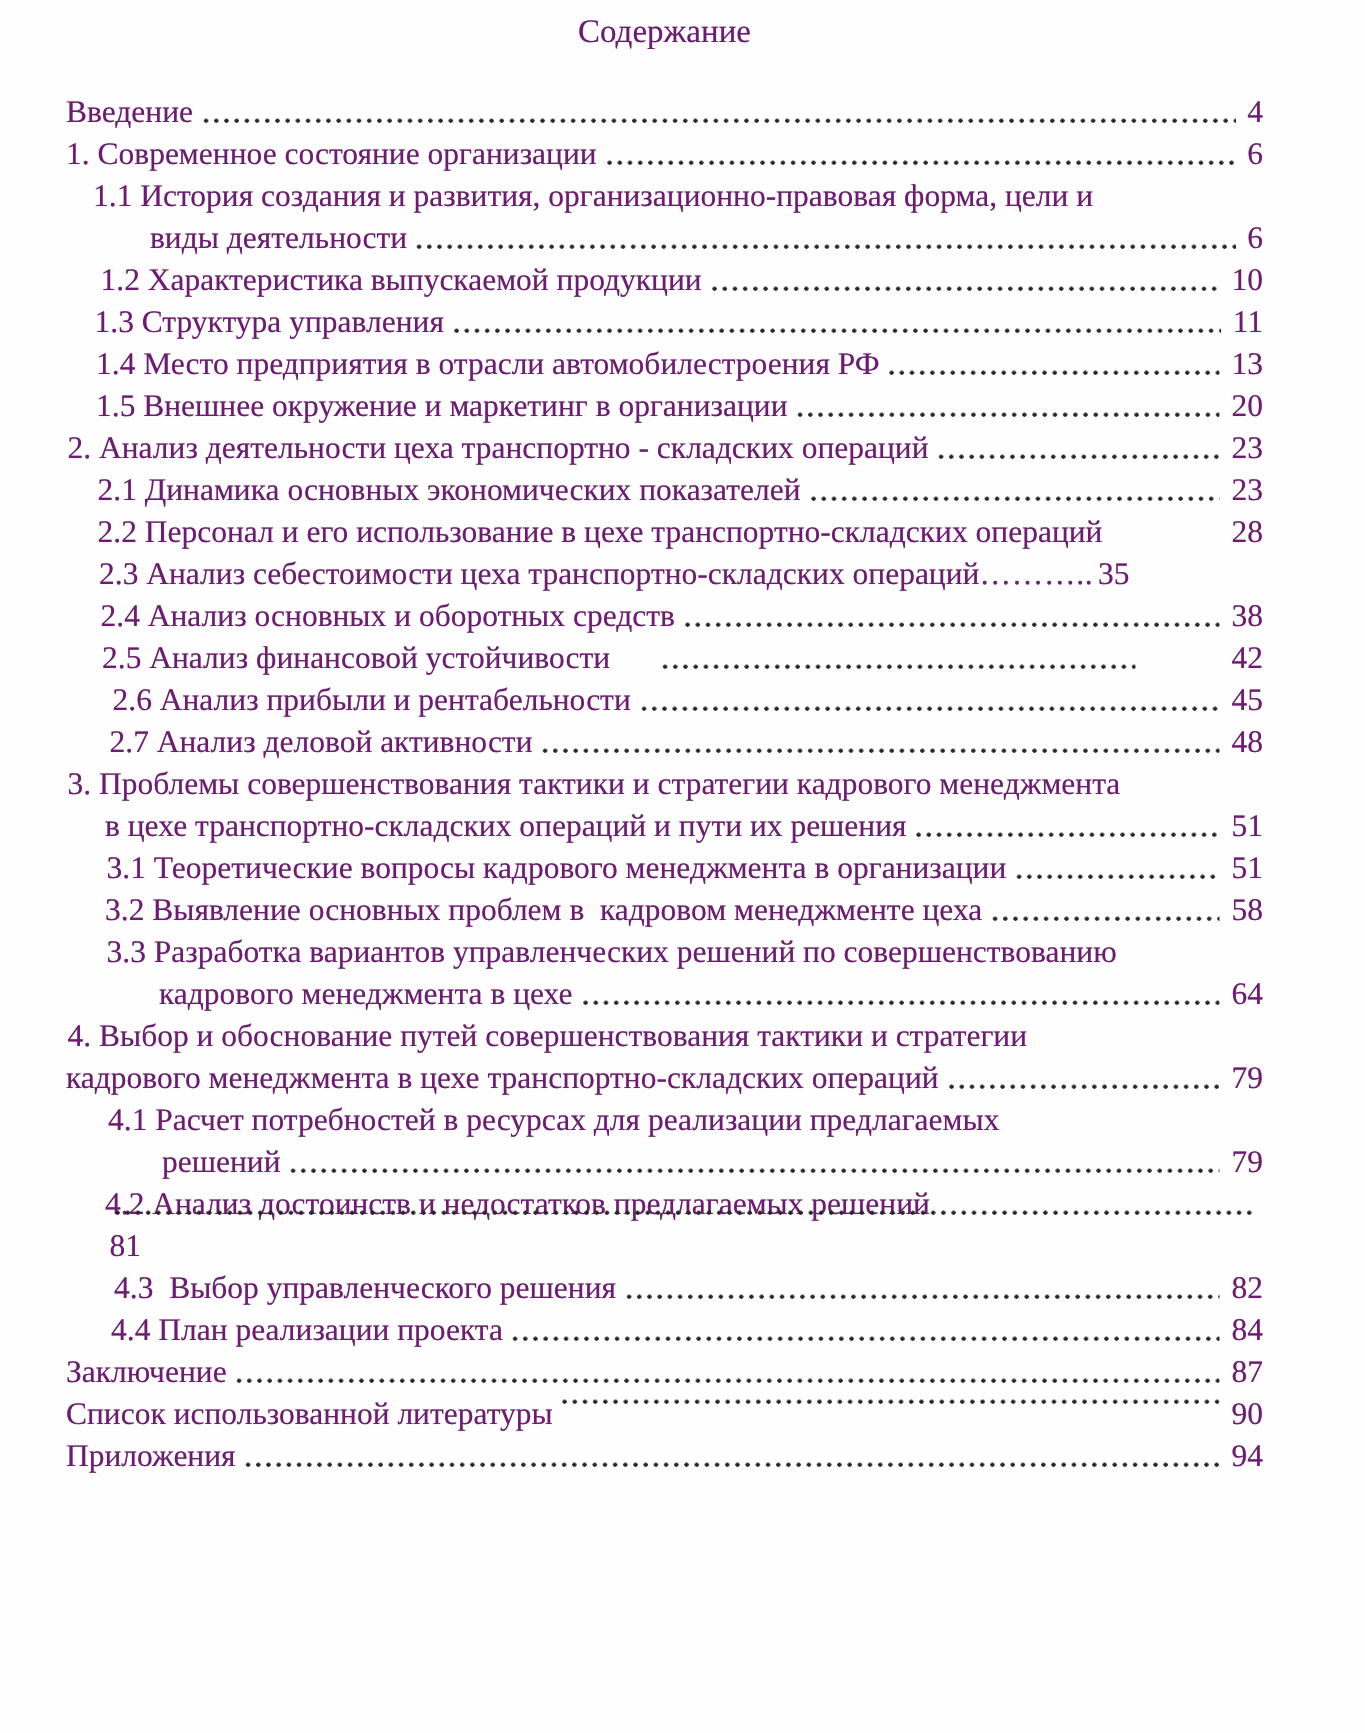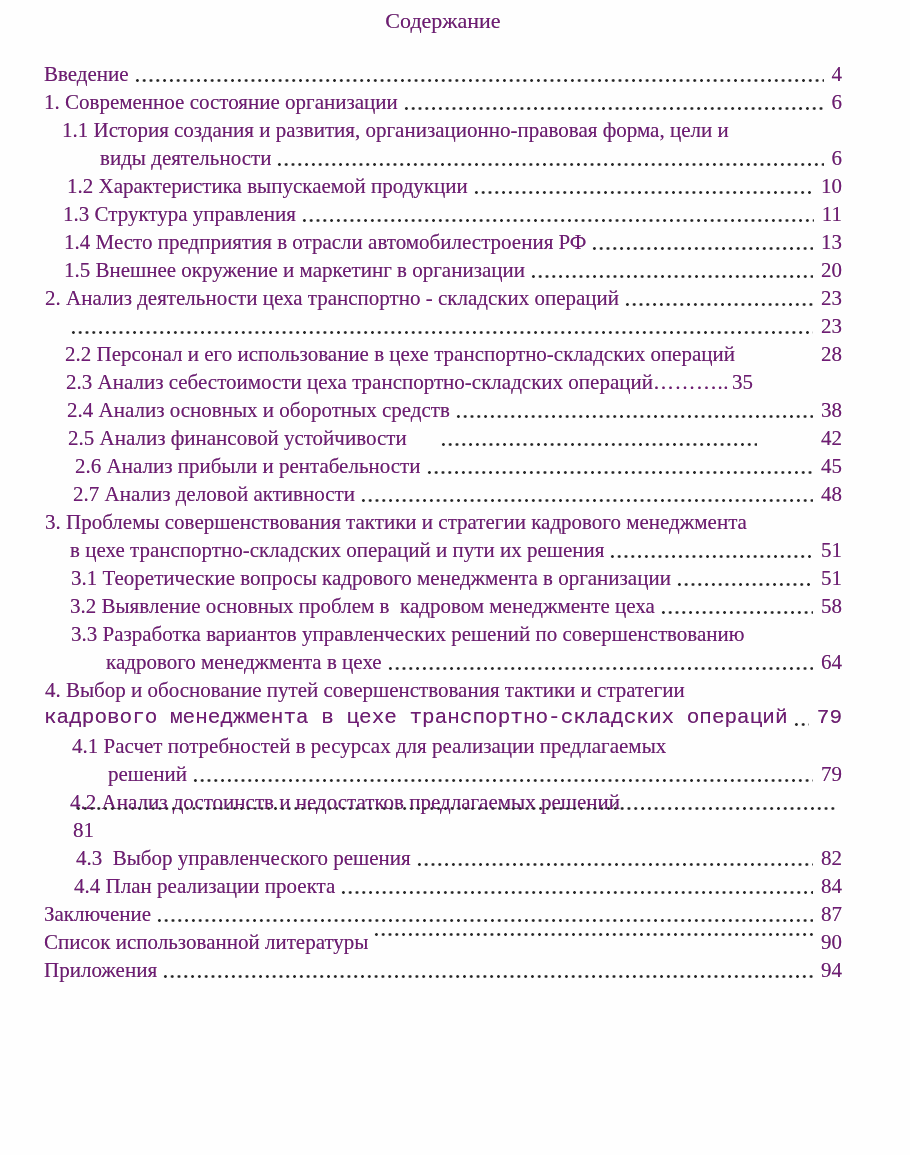--- a/index.html
+++ b/index.html
@@ -124,20 +124,21 @@
     <span class="toc-manual-dots"></span>
     <span class="toc-page">20</span>
   </div>
         <div class="toc-row" style="padding-left: 1px;">
     <span class="toc-label">2. Анализ деятельности цеха транспортно - складских операций</span>
     <span class="toc-leader"></span>
     <span class="toc-manual-dots"></span>
     <span class="toc-page">23</span>
   </div>
         <div class="toc-row" style="padding-left: 21px;">
+    <span class="toc-label">2.1 Динамика основных экономических показателей</span>
     <span class="toc-leader"></span>
     <span class="toc-manual-dots"></span>
     <span class="toc-page">23</span>
   </div>
         <div class="toc-row no-lead" style="padding-left: 21px;">
     <span class="toc-label">2.2 Персонал и его использование в цехе транспортно-складских операций</span>
     <span class="toc-leader"></span>
     <span class="toc-manual-dots"></span>
     <span class="toc-page">28</span>
   </div>
@@ -206,21 +207,21 @@
     <span class="toc-leader"></span>
     <span class="toc-manual-dots"></span>
     <span class="toc-page">64</span>
   </div>
         <div class="toc-row no-lead" style="padding-left: 1px;">
     <span class="toc-label">4. Выбор и обоснование путей совершенствования тактики и стратегии</span>
     <span class="toc-leader"></span>
     <span class="toc-manual-dots"></span>
     <span class="toc-page"></span>
   </div>
-        <div class="toc-row" style="padding-left: 0px; font-family: Liberation Mono, monospace;">
+        <div class="toc-row" style="padding-left: 0px;">
     <span class="toc-label">кадрового менеджмента в цехе транспортно-складских операций</span>
     <span class="toc-leader"></span>
     <span class="toc-manual-dots"></span>
     <span class="toc-page">79</span>
   </div>
         <div class="toc-row no-lead" style="padding-left: 28px;">
     <span class="toc-label">4.1 Расчет потребностей в ресурсах для реализации предлагаемых</span>
     <span class="toc-leader"></span>
     <span class="toc-manual-dots"></span>
     <span class="toc-page"></span>

